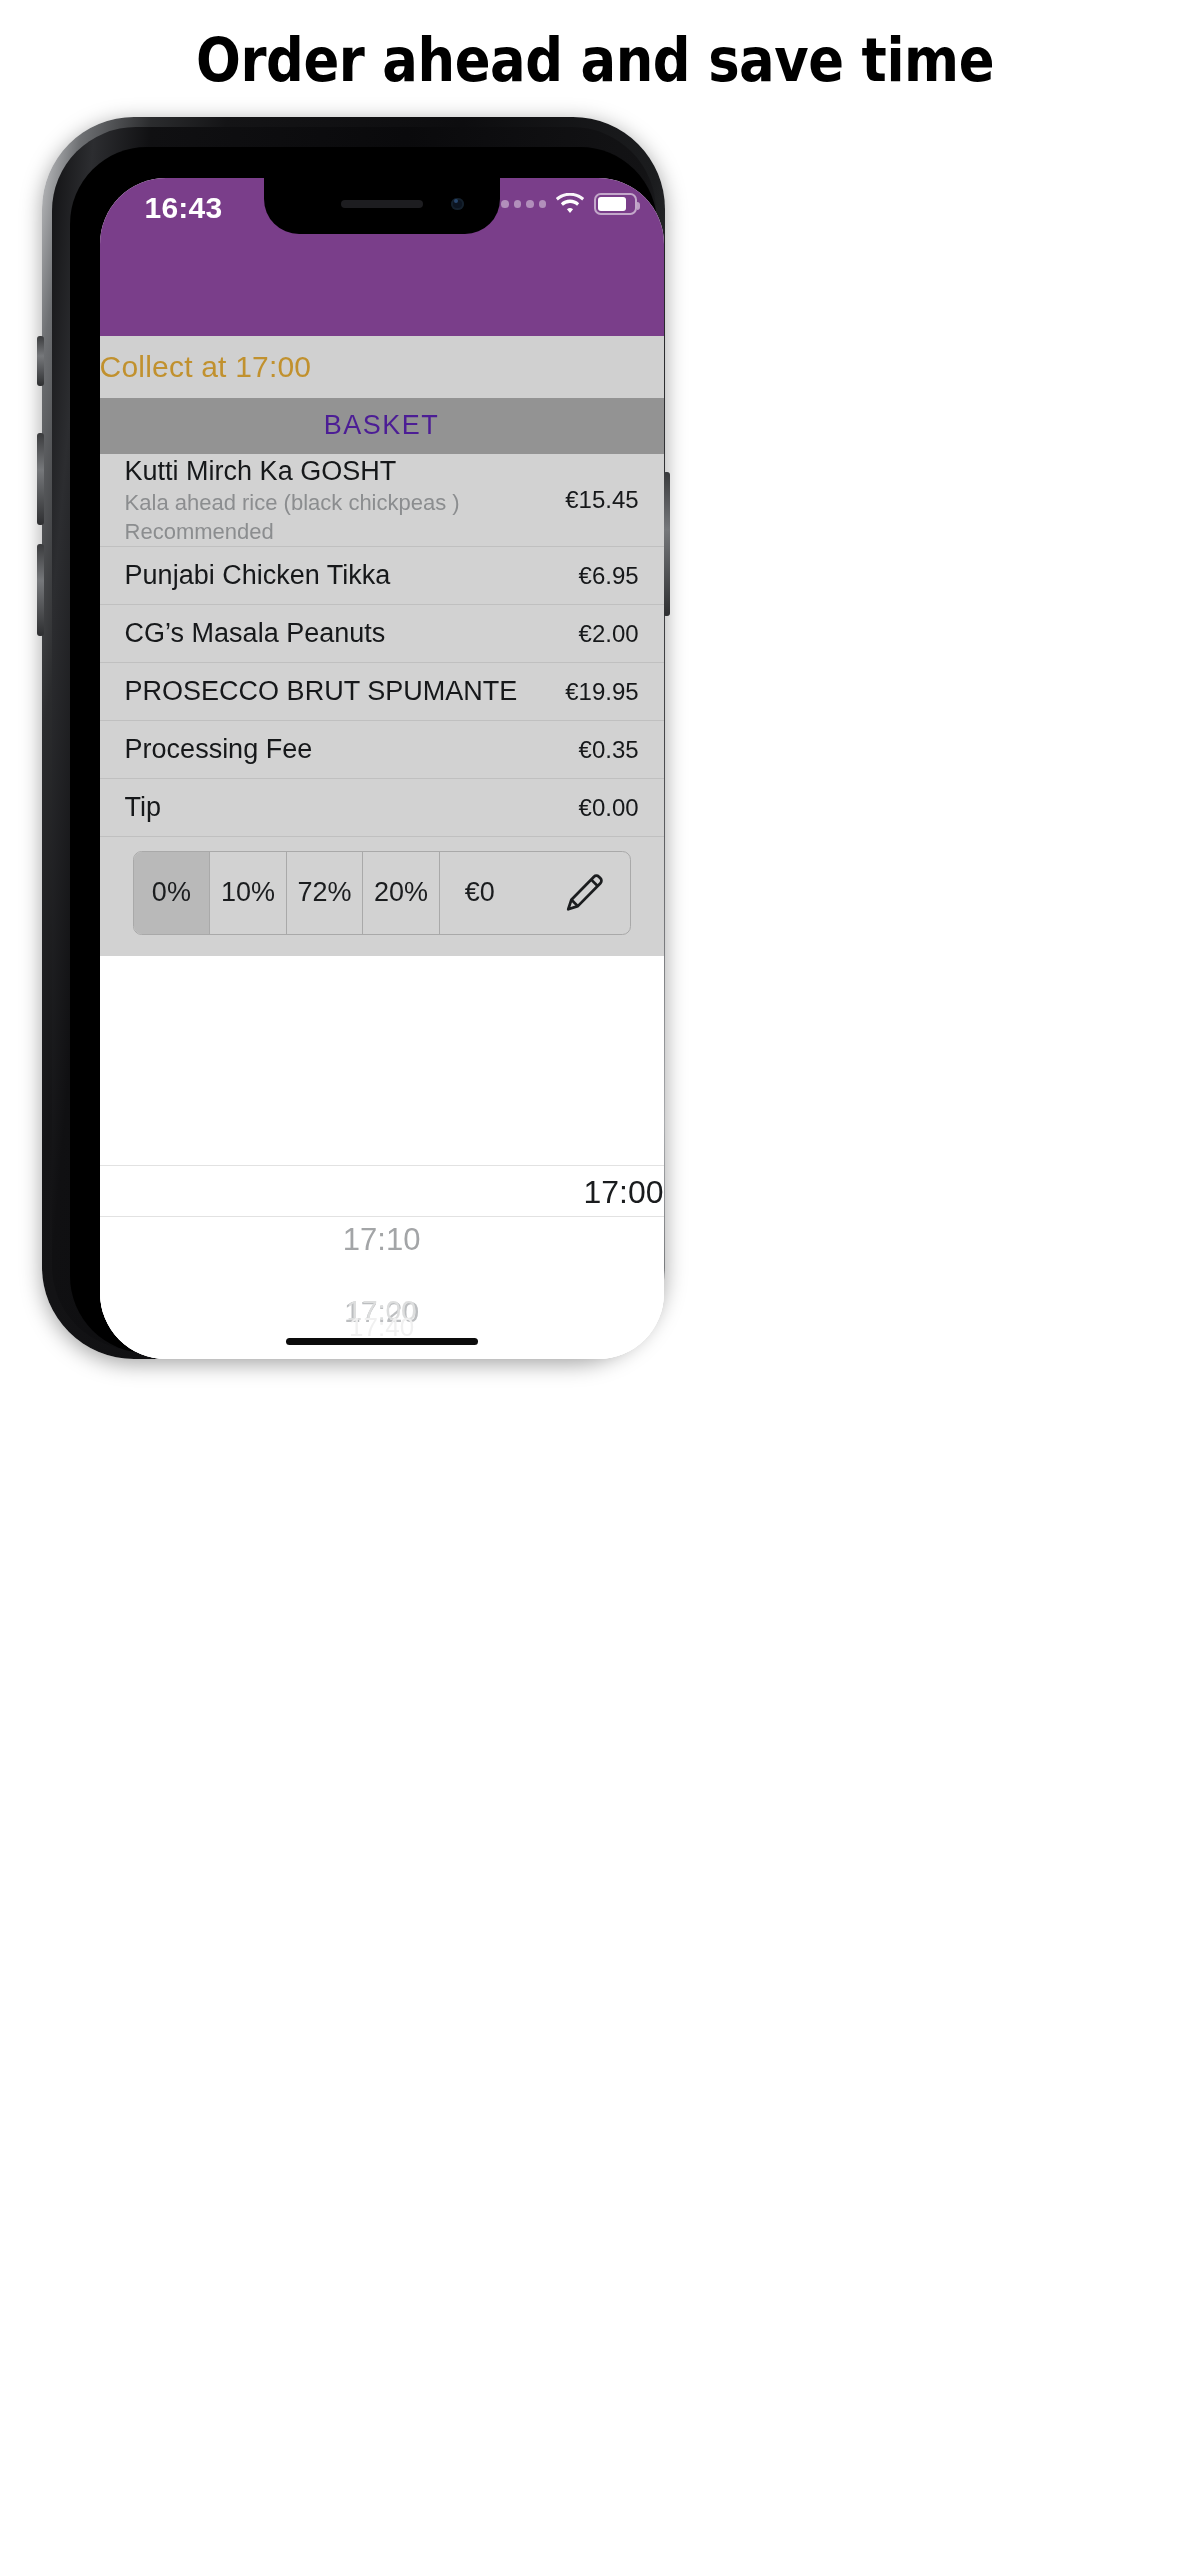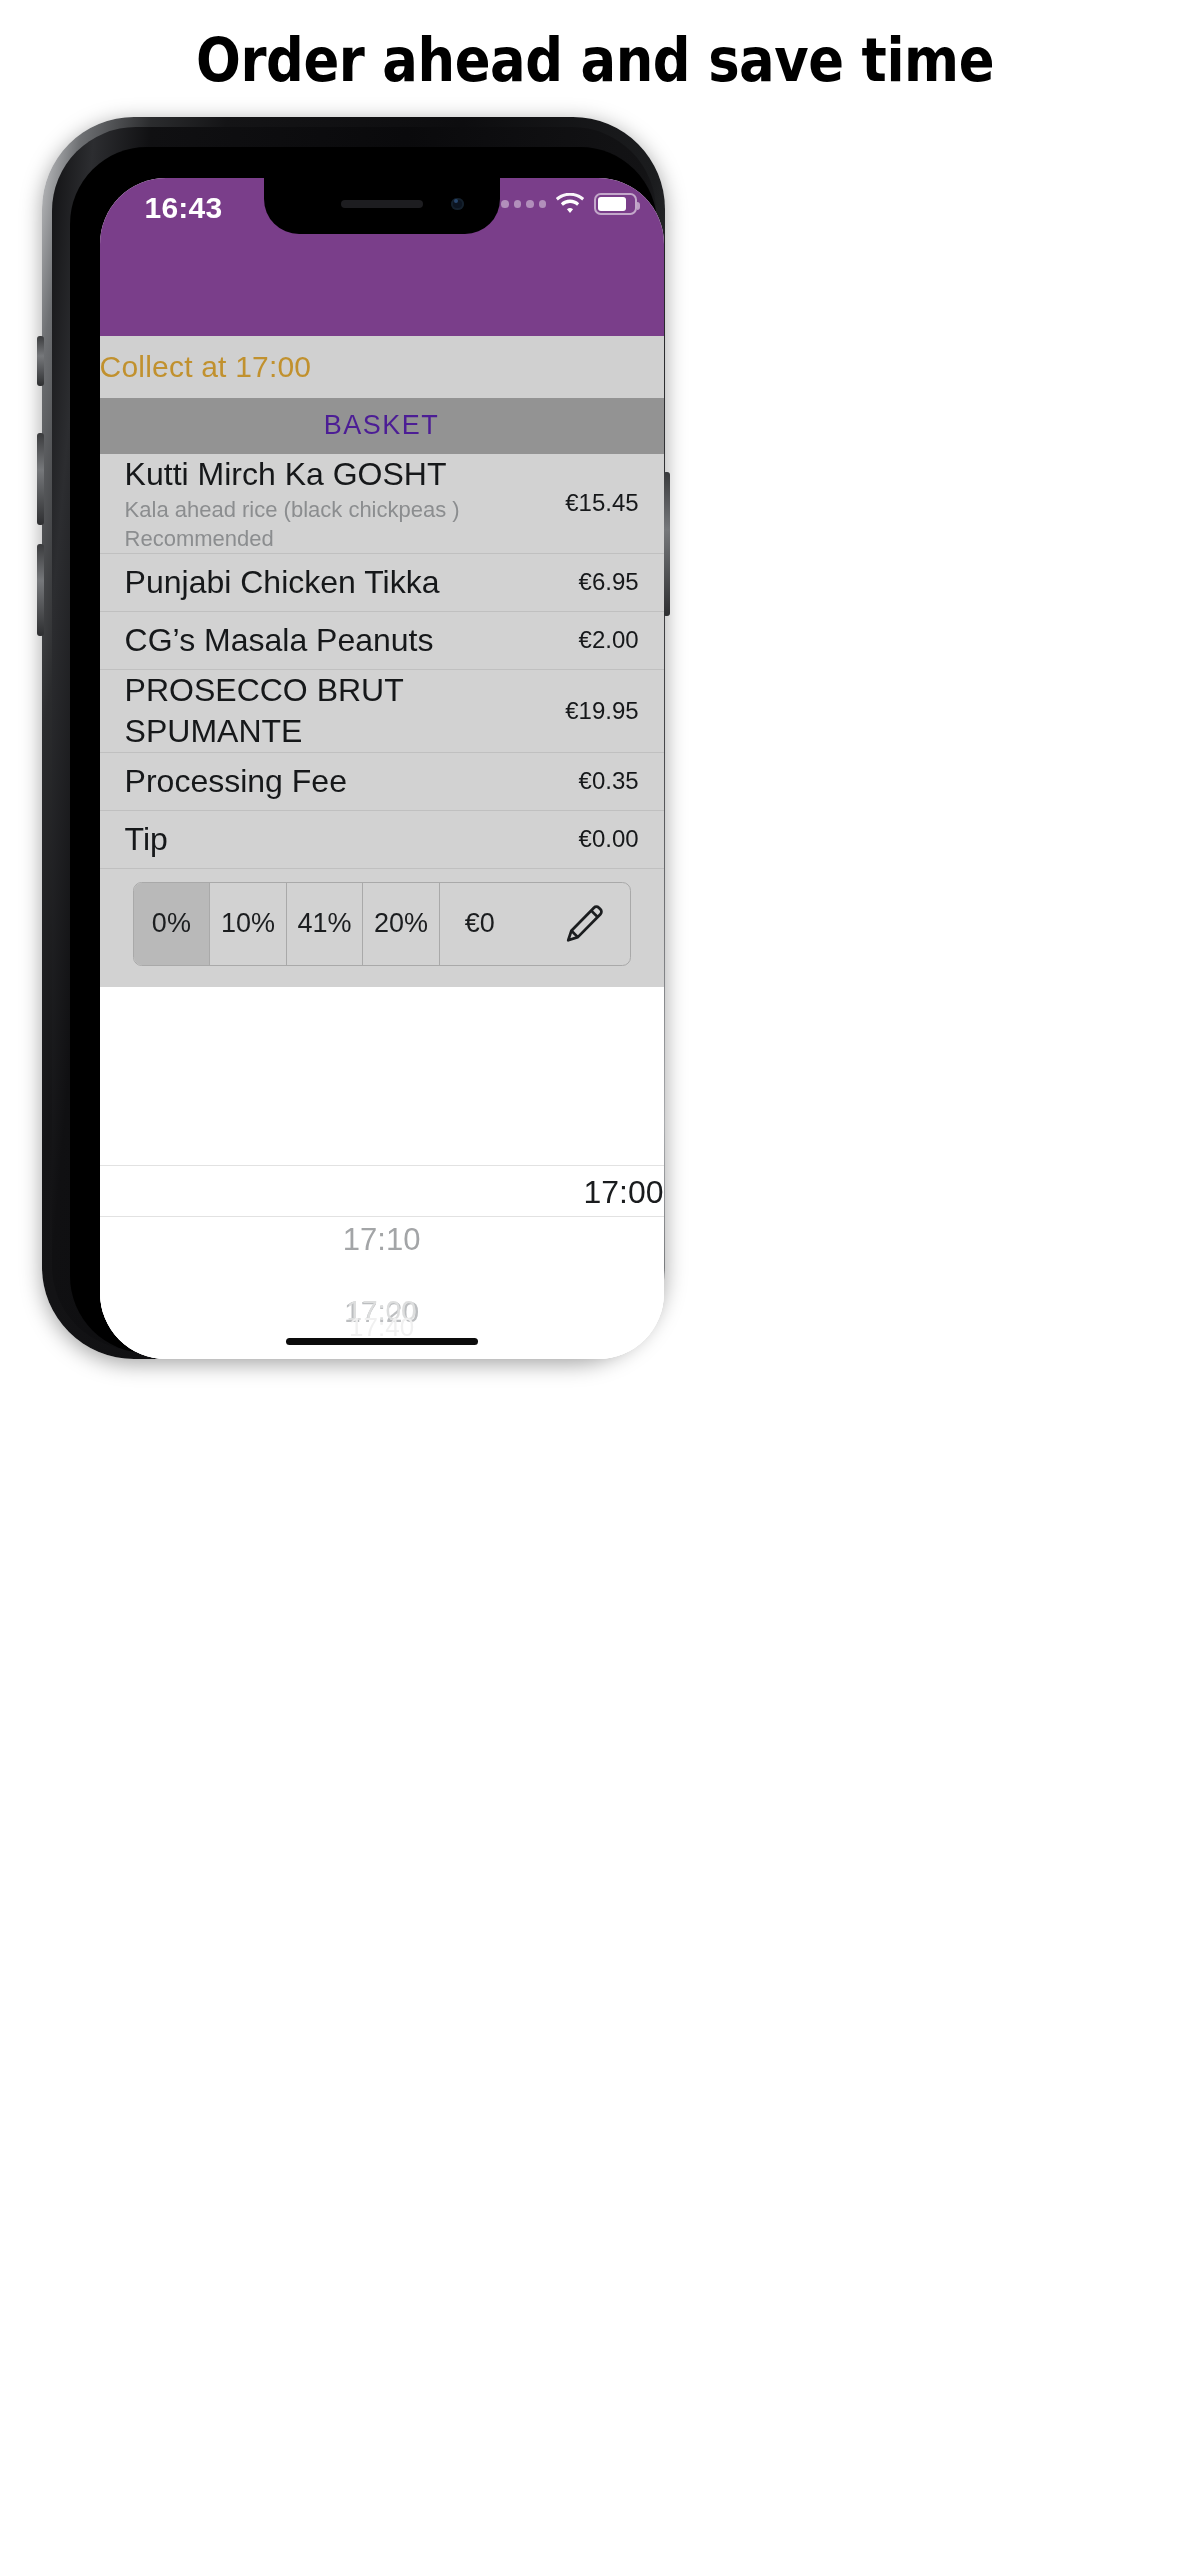--- a/index.html
+++ b/index.html
@@ -209,21 +209,21 @@
   .brow {
     position:relative;
     display:flex; align-items:center;
     padding:0 25px;
     min-height:58px;
     border-bottom:1px solid #c0c0c0;
   }
   .brow.tall { min-height:90px; }
   .brow-left { flex:1; min-width:0; padding-right:11.5px; }
   .brow-name {
-    font-size:32px; color:#16181a;
+    font-size:27px; color:#16181a;
     line-height:1.28;
   }
   .brow-sub {
     font-size:22px; color:#8b8d8f;
     line-height:1.32;
   }
   .brow-price {
     font-size:24px; color:#16181a;
     white-space:nowrap;
   }
@@ -402,21 +402,21 @@
             <div class="brow-left">
               <div class="brow-name">Tip</div>
             </div>
             <div class="brow-price">€0.00</div>
           </div>
 
           <div class="tip-wrap">
             <div class="tip-seg">
               <div class="tip-cell sel">0%</div>
               <div class="tip-cell">10%</div>
-              <div class="tip-cell">41%</div>
+              <div class="tip-cell">72%</div>
               <div class="tip-cell">20%</div>
               <div class="tip-cell wide">
                 <span>€0</span>
                 <svg class="pencil" viewBox="0 0 32 32">
                   <path d="M23.6 3.6a2.6 2.6 0 0 1 3.7 0l1.2 1.2a2.6 2.6 0 0 1 0 3.7L11.3 26 4 28.4l2.4-7.3z" fill="none" stroke="#1b1d1f" stroke-width="2.1" stroke-linejoin="round"></path>
                   <path d="M21.5 5.8l4.9 4.9" fill="none" stroke="#1b1d1f" stroke-width="2.1"></path>
                   <path d="M6.4 21.1l4.9 4.9" fill="none" stroke="#1b1d1f" stroke-width="2.1"></path>
                 </svg>
               </div>
             </div>

